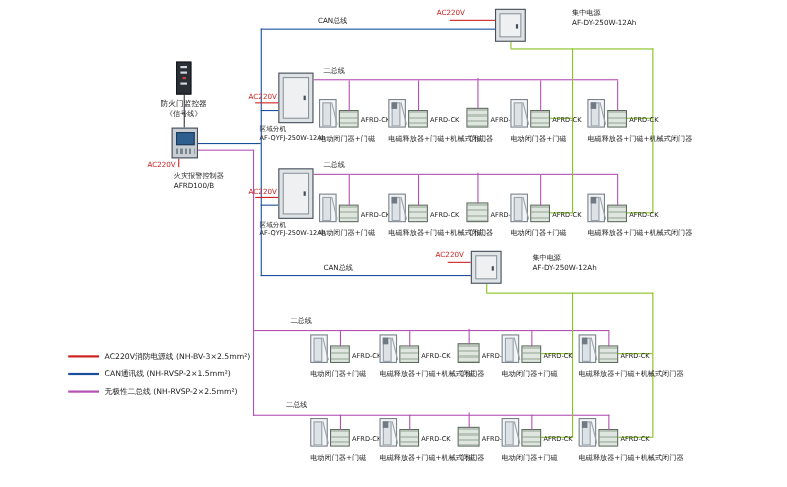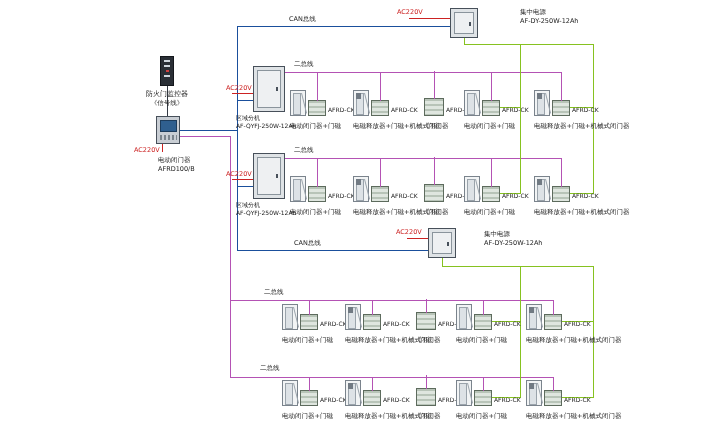--- a/index.html
+++ b/index.html
@@ -136,21 +136,21 @@
     <div>防火门监控器</div>
     <div class="sub">《信号线》</div>
   </div>
 
   <div class="monitor">
     <span class="screen"></span>
     <span class="btns"></span>
   </div>
   <div class="tl red" style="left:134px;top:146px">AC220V</div>
   <div class="tl monitor-label">
-    <div>电动闭门器</div>
+    <div>火灾报警控制器</div>
     <div>AFRD100/B</div>
   </div>
 
   <div class="cabinet region1">
       <div class="cab-inner"></div>
     </div>
   <div class="tl region1-label">
     <div>区域分机</div>
     <div>AF-QYFJ-250W-12Ah</div>
   </div>
@@ -183,20 +183,34 @@
   </div>
   <div class="tl red" style="left:396px;top:228px">AC220V</div>
 
   <div class="tl" style="left:289px;top:15px">CAN总线</div>
   <div class="tl" style="left:294px;top:60px">二总线</div>
   <div class="tl" style="left:294px;top:146px">二总线</div>
   <div class="tl" style="left:294px;top:239px">CAN总线</div>
   <div class="tl" style="left:264px;top:288px">二总线</div>
   <div class="tl" style="left:260px;top:364px">二总线</div>
 
+  <div class="legend">
+    <div class="legend-item">
+      <i class="chip pwr"></i>
+      <span>AC220V消防电源线 (NH-BV-3×2.5mm²)</span>
+    </div>
+    <div class="legend-item">
+      <i class="chip can"></i>
+      <span>CAN通讯线 (NH-RVSP-2×1.5mm²)</span>
+    </div>
+    <div class="legend-item">
+      <i class="chip two"></i>
+      <span>无极性二总线 (NH-RVSP-2×2.5mm²)</span>
+    </div>
+  </div>
 
 <div class="device-group kind-door drop-tall" style="left: 290px; top: 88px;">
     <div class="icons">
       <span class="door-icon"></span>
       <span class="module-box">
           <i class="drop"></i>
         </span>
       <span class="module-label">AFRD-CK</span>
     </div>
     <div class="device-desc">电动闭门器+门磁</div>

